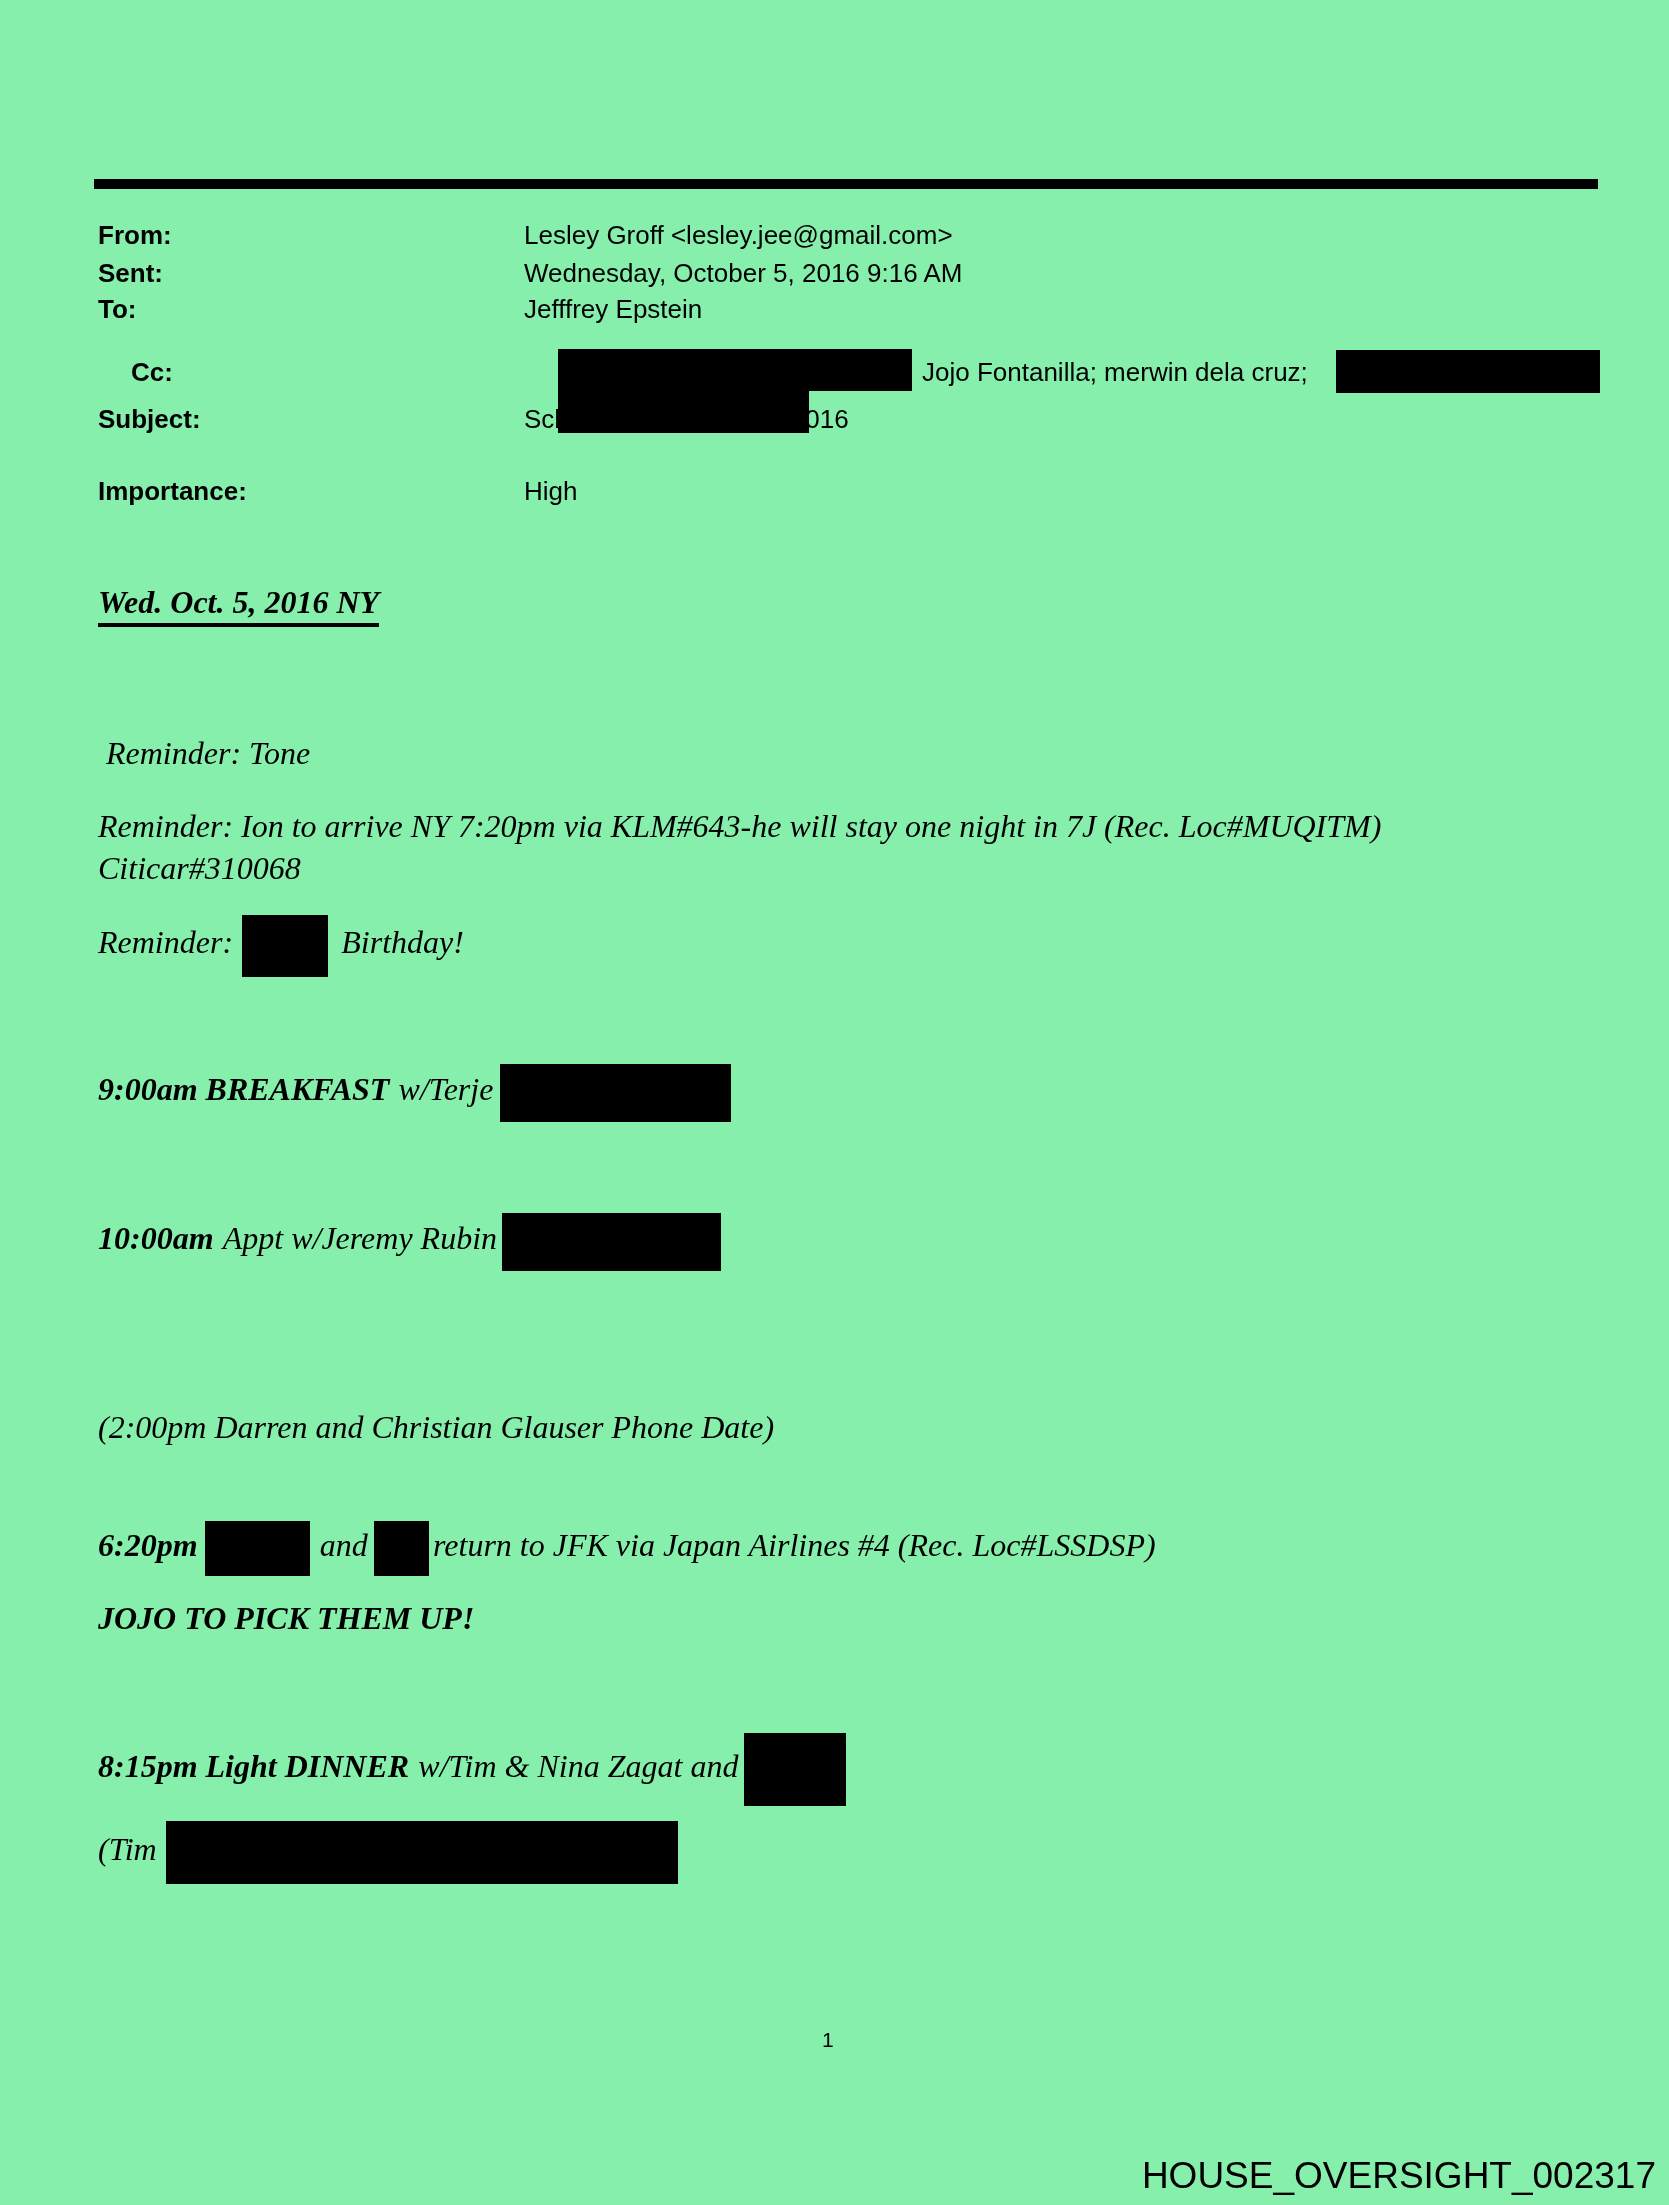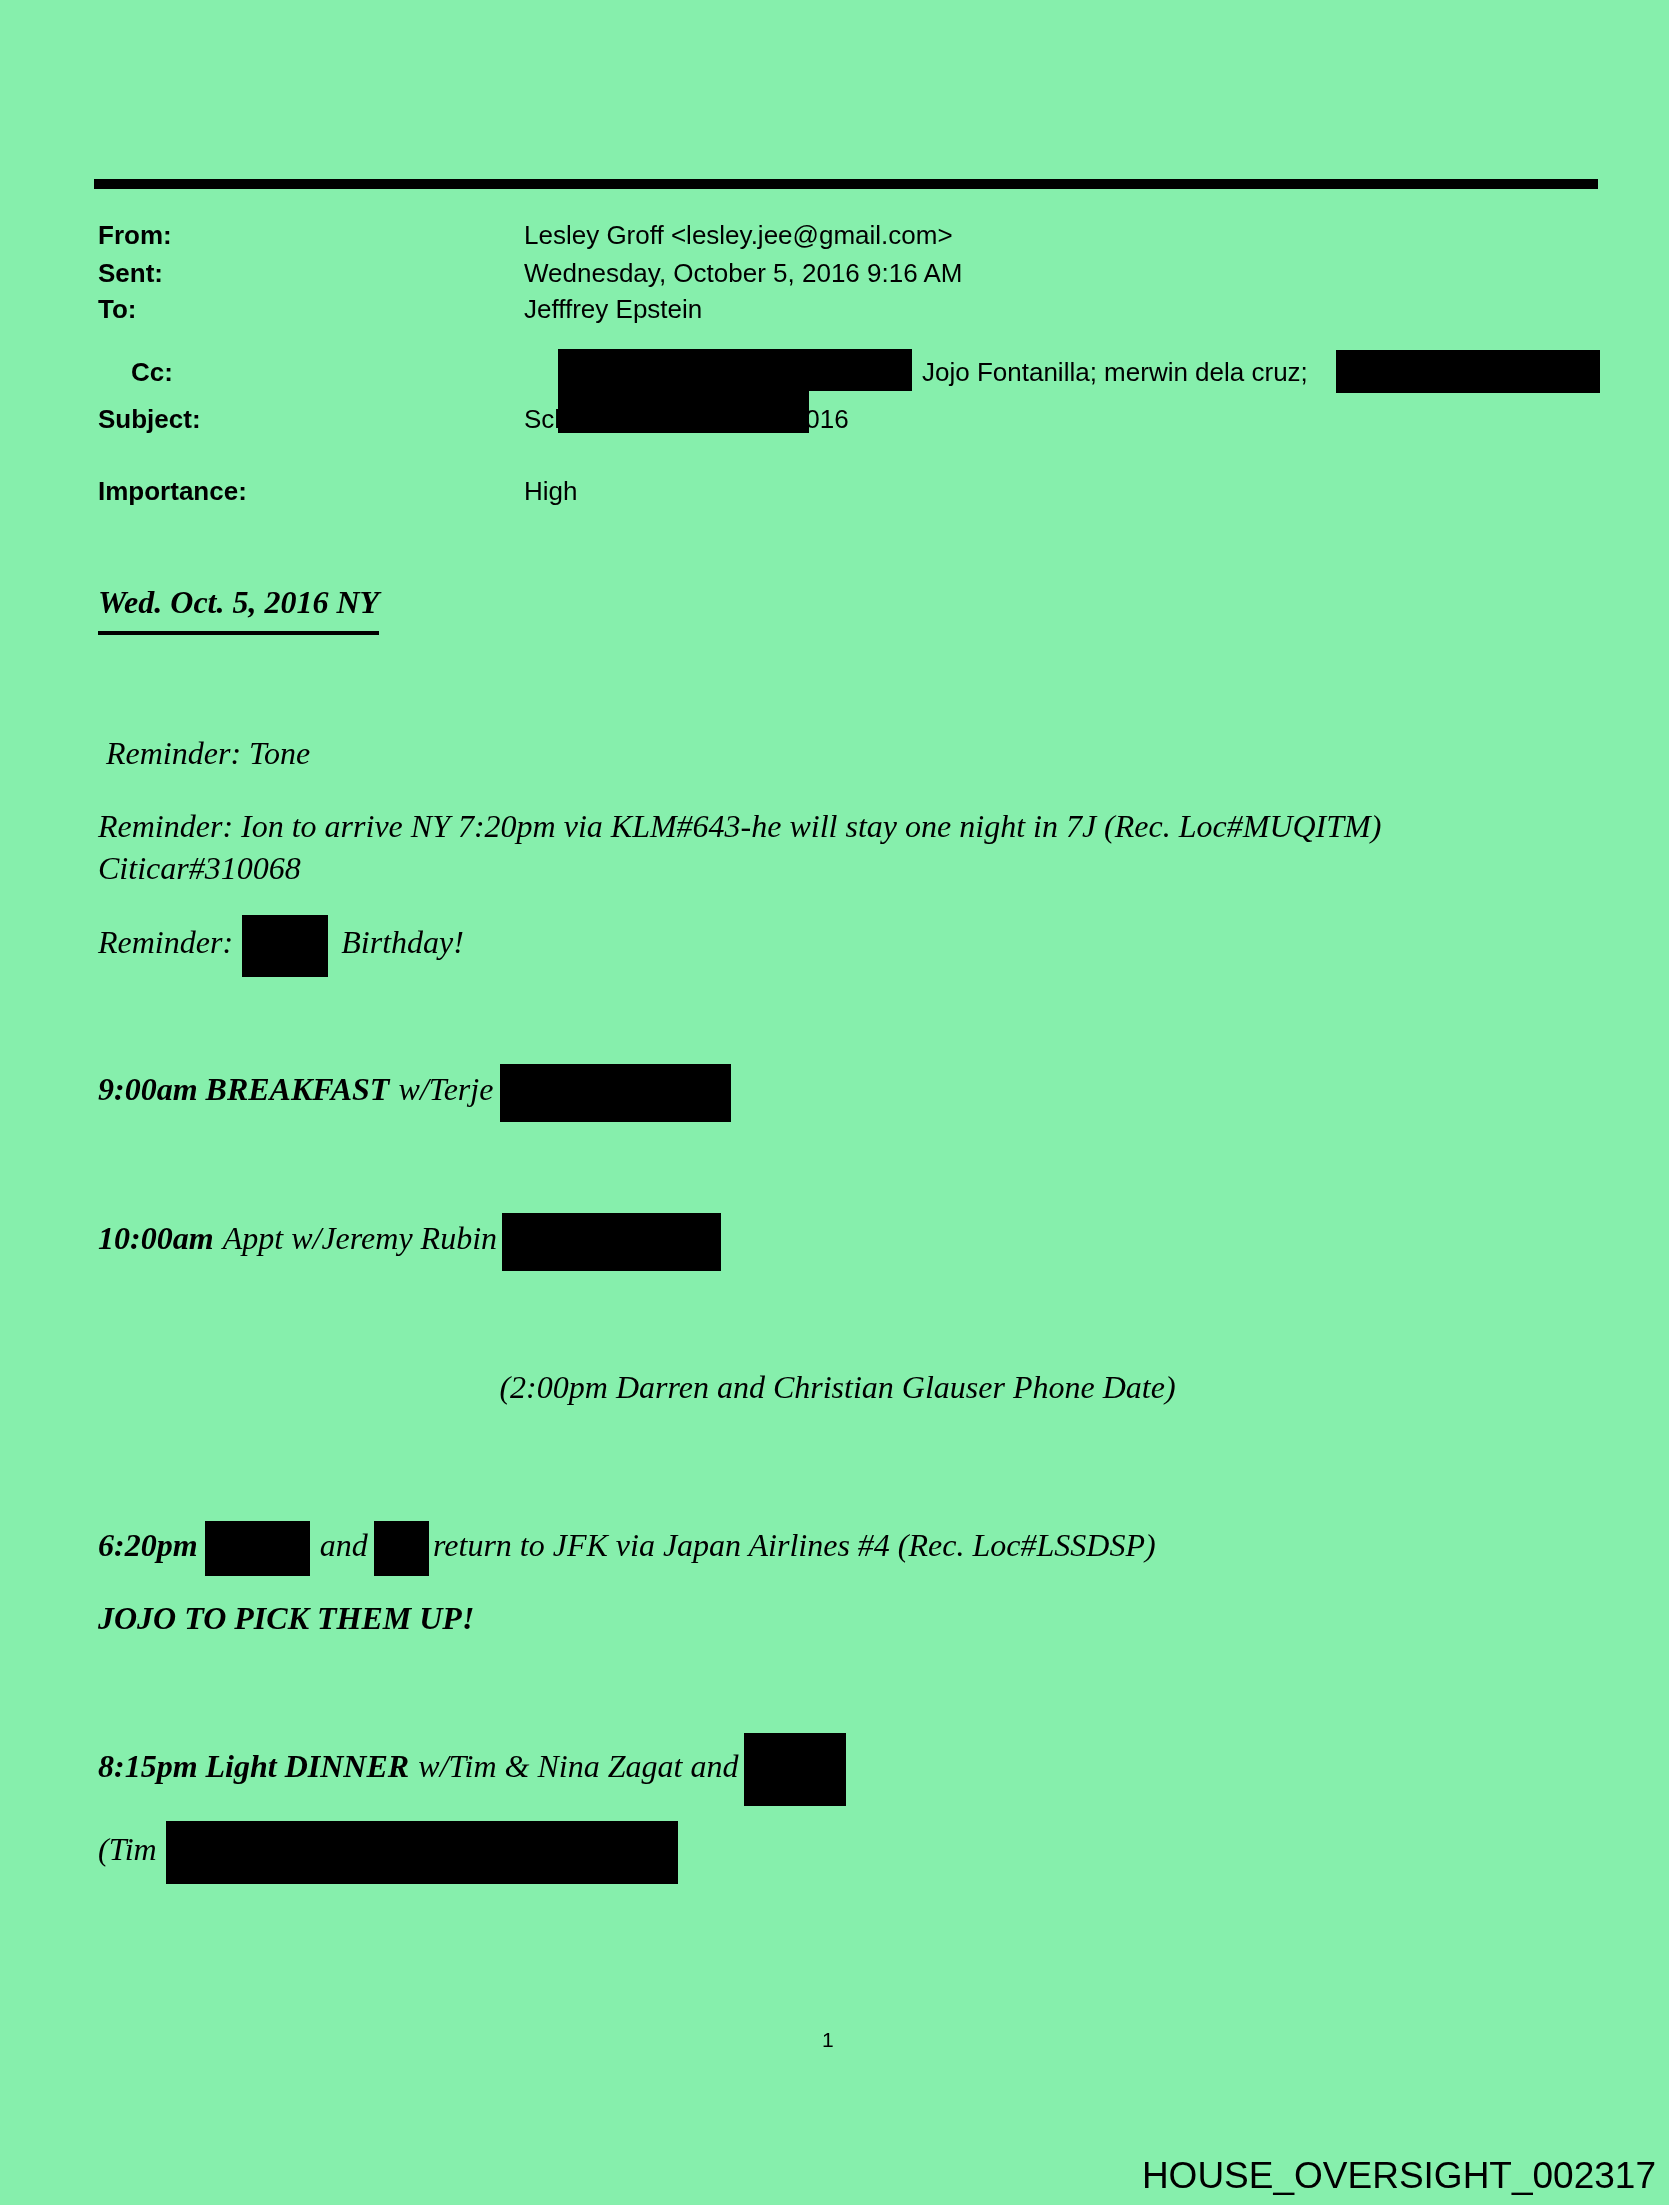--- a/index.html
+++ b/index.html
@@ -44,30 +44,30 @@
     font-style: italic;
     font-size: 32px;
     line-height: 42px;
     white-space: nowrap;
   }
   .b { font-weight: bold; }
   .date-heading { top: 581px; }
   .date-heading .u {
     display: inline-block;
     font-weight: bold;
-    padding-bottom: 8px;
+    padding-bottom: 0;
     border-bottom: 4.6px solid #000;
   }
   .p-reminder1  { top: 649px;  line-height: 58px; }
   .p-tone       { top: 732px; margin-left: 8px; }
   .p-ion        { top: 805px; white-space: normal; }
   .p-birthday   { top: 911px; line-height: 62px; }
   .p-breakfast  { top: 1060px; line-height: 58px; }
   .p-appt       { top: 1209px; line-height: 58px; }
-  .p-phonedate  { top: 1366px; text-align: center; }
+  .p-phonedate  { top: 1406px; }
   .p-jfk        { top: 1516px; line-height: 58px; }
   .p-jojo       { top: 1597px; font-weight: bold; }
   .p-dinner     { top: 1733px; line-height: 58px; }
   .p-tim        { top: 1818px; line-height: 63px; }
 
   
   .redact { display: inline-block; vertical-align: middle; background: #000; }
   .rd-guest1   { width: 103px; height: 56px; margin-left: 9.8px; margin-right: 11.8px; }
   .rd-guest2   { width: 72px; height: 56px; margin-left: 5.2px;  margin-right: 23px; }
   .rd-birthday { width: 86px; height: 62px; margin-left: 9.2px; margin-right: 13px; }

